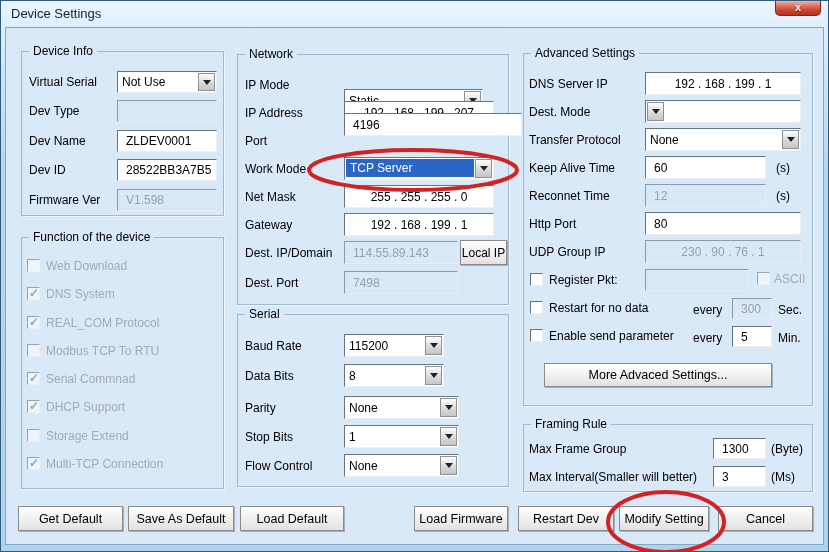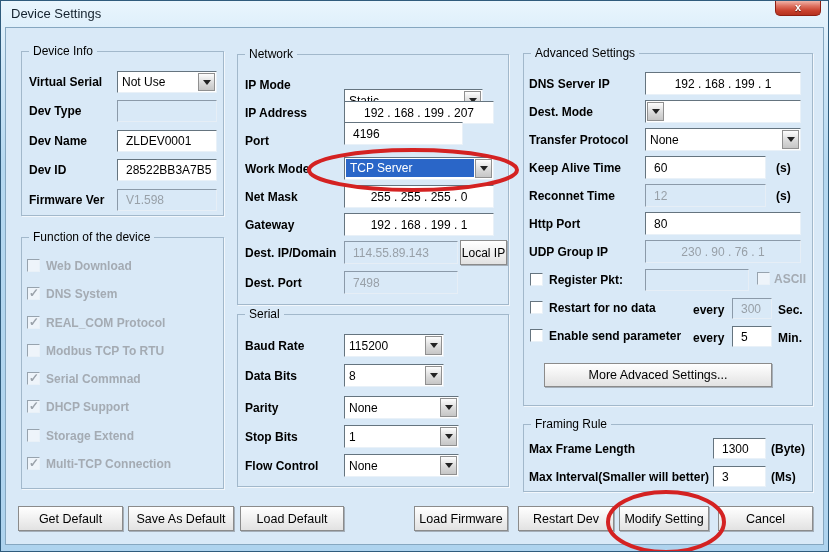--- a/index.html
+++ b/index.html
@@ -18,21 +18,21 @@
     border:1px solid #8e1f12;border-top:none;border-radius:0 0 5px 5px;
     color:#fff;font-weight:bold;font-size:11px;line-height:13px;text-align:center;
     text-shadow:0 1px 1px rgba(0,0,0,.55);cursor:pointer;
   }
   #client{
     position:absolute;left:4px;top:26px;right:4px;bottom:6px;
     background:#d9e9f7;border:1px solid #86a7c0;
   }
   .group{position:absolute;border:1px solid #a2b8cb;box-shadow:1px 1px 0 rgba(255,255,255,.65);}
   .gtitle{position:absolute;top:-8px;left:7px;background:#d9e9f7;padding:0 4px;white-space:nowrap;}
-  .lbl{position:absolute;white-space:nowrap;line-height:14px;font-weight:bold;}
+  .lbl{position:absolute;white-space:nowrap;line-height:14px;}
   .lbl.dis{color:#a4abb3;}
   .edit{
     position:absolute;background:#fff;display:flex;align-items:center;
     padding-left:8px;white-space:nowrap;overflow:hidden;
     border:1px solid;border-color:#65747f #e9f1f8 #e9f1f8 #65747f;
   }
   .edit.ip{justify-content:center;padding-left:0;}
   .edit.dis{background:#d9e9f7;color:#98a0a8;border-color:#8b9aa9 #e6eef6 #e6eef6 #8b9aa9;}
   .combo{
     position:absolute;background:#fff;display:flex;
@@ -115,21 +115,21 @@
   <span class="lbl" style="left:244px;top:77px">IP Mode</span>
   <div class="combo" style="left:343px;top:88px;width:139px;height:23px">
     <span class="val">Static</span>
     <span class="arrowbtn">
         <i class="tri"></i>
       </span>
   </div>
   <span class="lbl" style="left:244px;top:105px">IP Address</span>
   <div class="edit ip" style="left:343px;top:100px;width:150px;height:23px">192 . 168 . 199 . 207</div>
   <span class="lbl" style="left:244px;top:133px">Port</span>
-  <div class="edit" style="left:343px;top:121px;width:119px;height:23px">4196</div>
+  <div class="edit" style="left:343px;top:112px;width:178px;height:23px">4196</div>
   <span class="lbl" style="left:244px;top:161px">Work Mode</span>
   <div class="combo sel" style="left:343px;top:156px;width:150px;height:23px">
     <span class="val">TCP Server</span>
     <span class="arrowbtn">
         <i class="tri"></i>
       </span>
   </div>
   <span class="lbl" style="left:244px;top:189px">Net Mask</span>
   <div class="edit ip" style="left:343px;top:184px;width:150px;height:23px">255 . 255 . 255 . 0</div>
   <span class="lbl" style="left:244px;top:217px">Gateway</span>
@@ -224,21 +224,21 @@
   <span class="lbl" style="left:548px;top:328px">Enable send parameter</span>
   <span class="lbl" style="left:692px;top:330px">every</span>
   <div class="edit" style="left:731px;top:325px;width:40px;height:21px">5</div>
   <span class="lbl" style="left:777px;top:330px">Min.</span>
 
   <div class="btn" style="left:543px;top:362px;width:228px;height:24px">More Advaced Settings...</div>
 
   <div class="group" style="left:522px;top:423px;width:290px;height:68px">
     <span class="gtitle">Framing Rule</span>
   </div>
-  <span class="lbl" style="left:528px;top:441px">Max Frame Length</span>
+  <span class="lbl" style="left:528px;top:441px">Max Frame Group</span>
   <div class="edit" style="left:712px;top:437px;width:53px;height:21px">1300</div>
   <span class="lbl" style="left:770px;top:441px">(Byte)</span>
   <span class="lbl" style="left:528px;top:469px">Max Interval(Smaller will better)</span>
   <div class="edit" style="left:712px;top:465px;width:53px;height:21px">3</div>
   <span class="lbl" style="left:770px;top:469px">(Ms)</span>
 
   <div class="btn" style="left:17px;top:505px;width:105px;height:25px">Get Default</div>
   <div class="btn" style="left:127px;top:505px;width:106px;height:25px">Save As Default</div>
   <div class="btn" style="left:239px;top:505px;width:104px;height:25px">Load Default</div>
   <div class="btn" style="left:517px;top:505px;width:96px;height:25px">Restart Dev</div>

